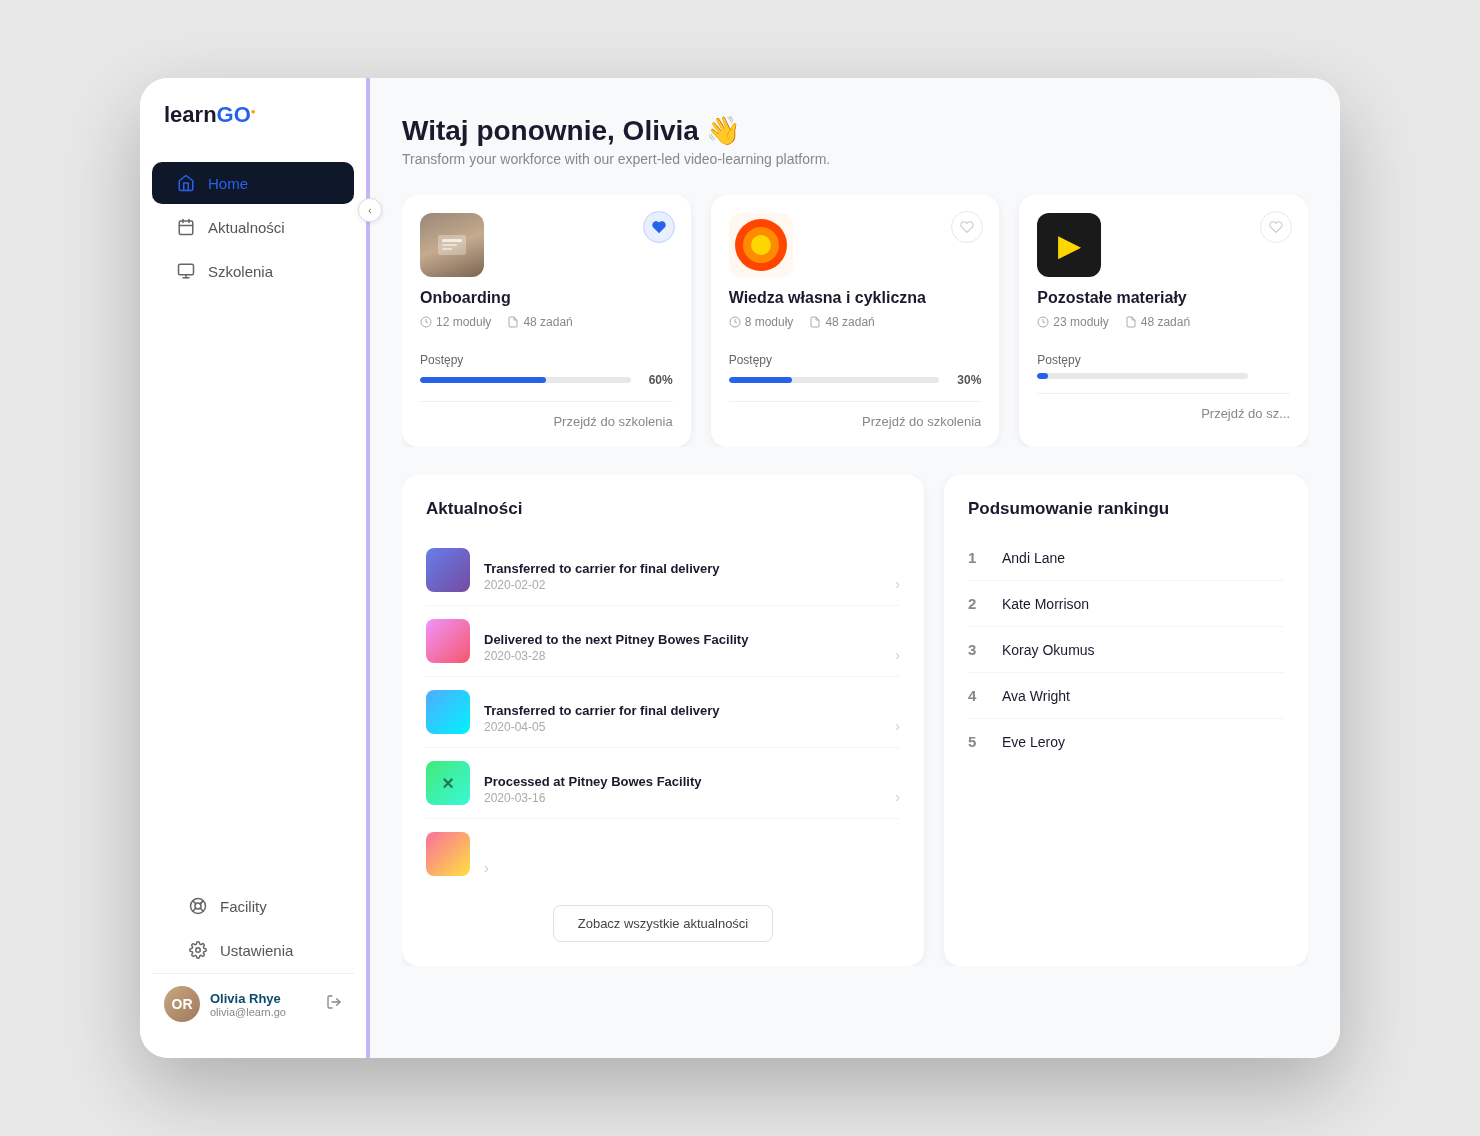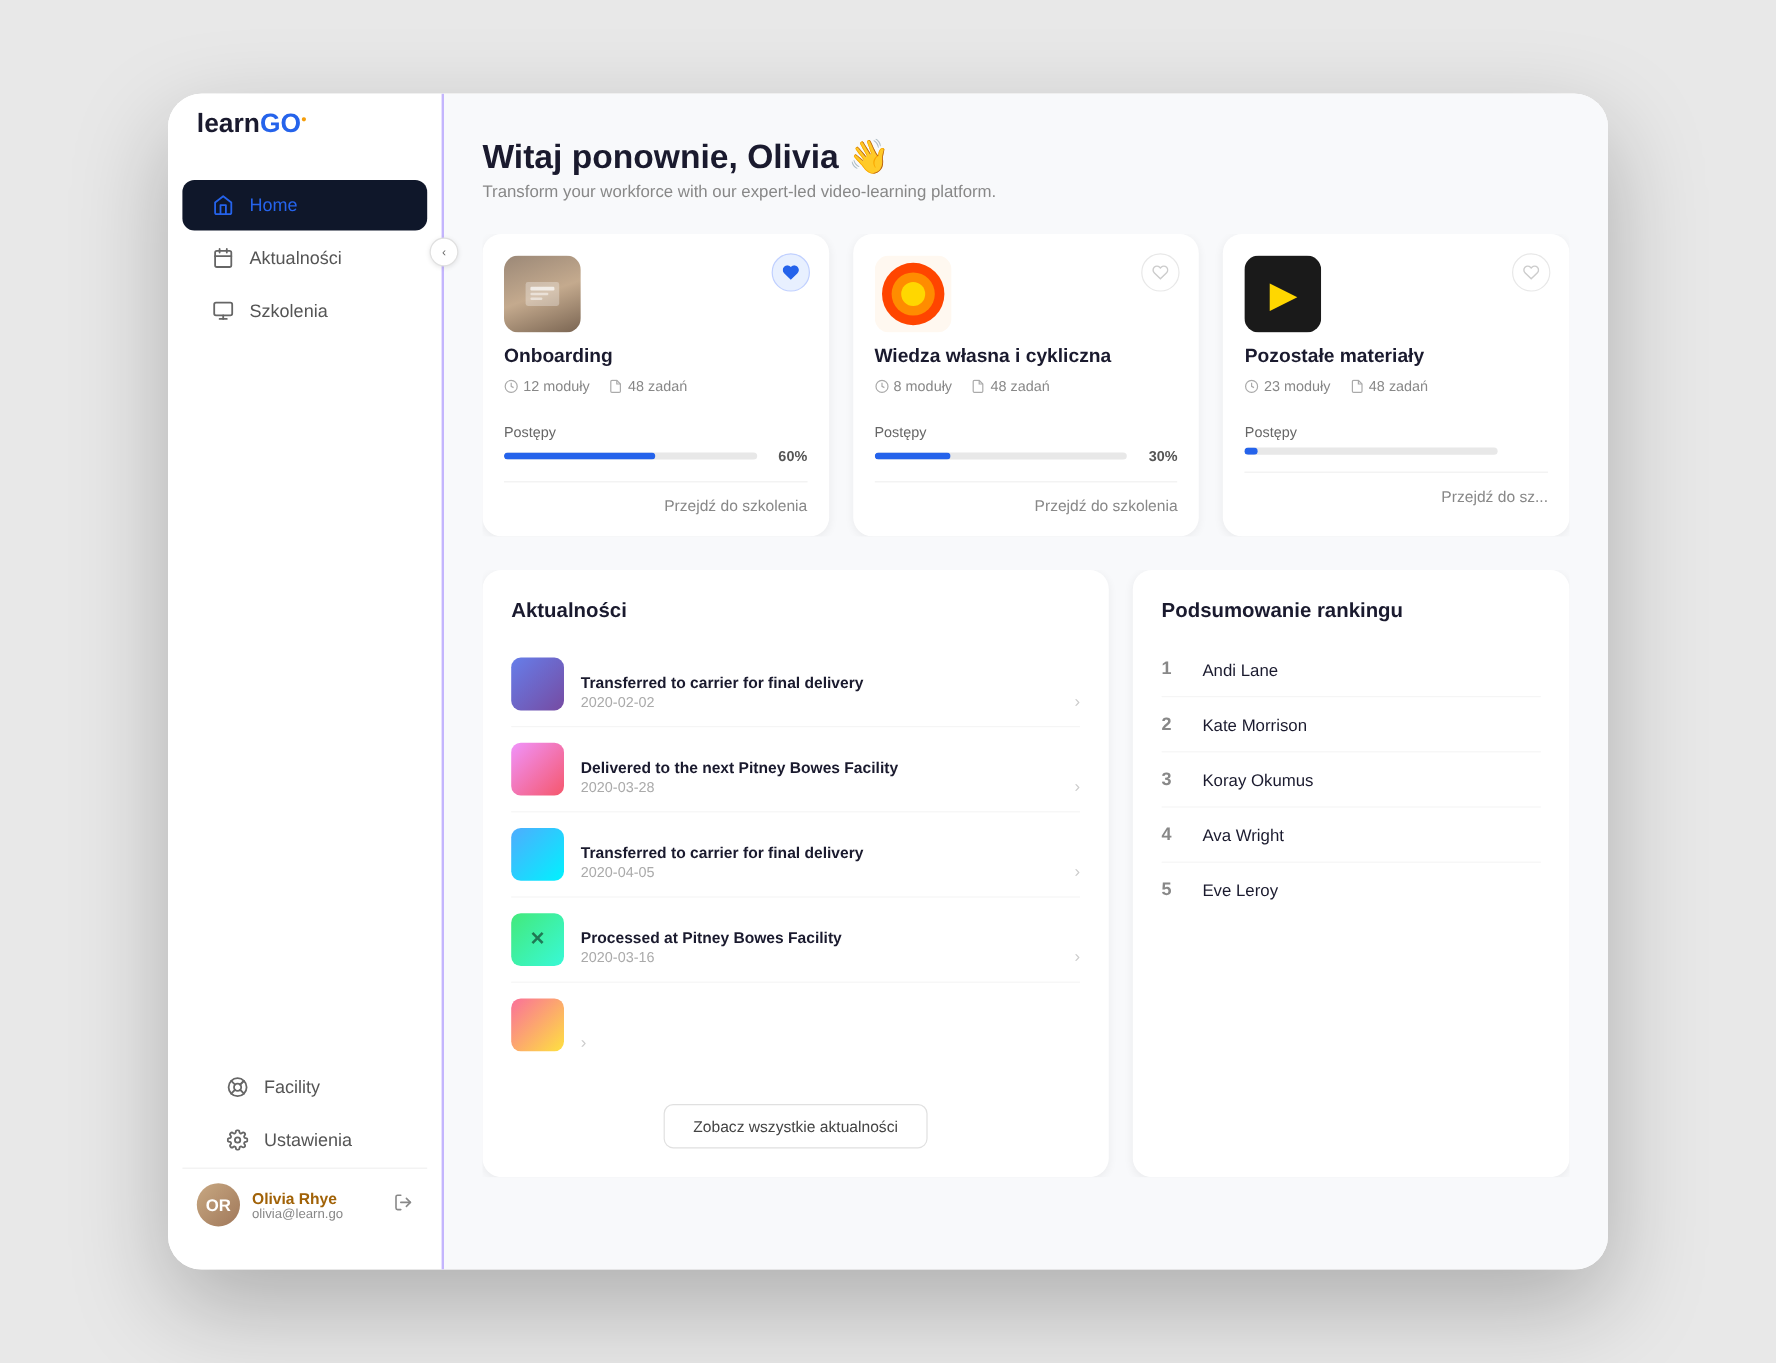--- a/index.html
+++ b/index.html
@@ -19,24 +19,24 @@
       overflow: hidden;
       display: flex;
       box-shadow: 0 30px 80px rgba(0,0,0,0.25);
       position: relative;
     }
     
     .sidebar {
       width: 230px;
       min-width: 230px;
       background: #fff;
-      border-right: 2px solid #c4b5fd;
+      border-right: 4px solid #c4b5fd;
       display: flex;
       flex-direction: column;
-      padding: 12px 0 24px;
+      padding: 24px 0 24px;
       z-index: 2;
     }
     .logo {
       padding: 0 24px 32px;
       font-size: 22px;
       font-weight: 700;
       color: #1a1a2e;
     }
     .logo span.go { color: #2563eb; }
     .nav-main { flex: 1; }
@@ -85,21 +85,21 @@
       overflow: hidden;
       flex-shrink: 0;
       display: flex;
       align-items: center;
       justify-content: center;
       font-size: 14px;
       color: white;
       font-weight: 600;
     }
     .user-info { flex: 1; }
-    .user-name { font-size: 13px; font-weight: 600; color: #a16207; }
+    .user-name { font-size: 13px; font-weight: 600; color: #0c4a6e; }
     .user-email { font-size: 11px; color: #888; }
     .logout-icon { color: #888; cursor: pointer; font-size: 16px; }
     
     .main {
       flex: 1;
       background: #f8f9fb;
       overflow: hidden;
       display: flex;
       flex-direction: column;
     }
@@ -290,21 +290,21 @@
       color: rgba(0,0,0,0.5);
       font-weight: 700;
     }
     .news-thumb-5 { background: linear-gradient(135deg, #fa709a, #fee140); }
     .news-info { flex: 1; }
     .news-title { font-size: 13px; font-weight: 600; color: #1a1a2e; }
     .news-date { font-size: 12px; color: #aaa; margin-top: 2px; }
     .news-arrow { color: #ccc; font-size: 14px; }
     .see-all-btn {
       display: block;
-      margin: 31px auto 0;
+      margin: 16px auto 0;
       padding: 10px 24px;
       border: 1px solid #e0e0e0;
       border-radius: 8px;
       background: #fff;
       font-size: 13px;
       color: #444;
       cursor: pointer;
       font-weight: 500;
     }
     

